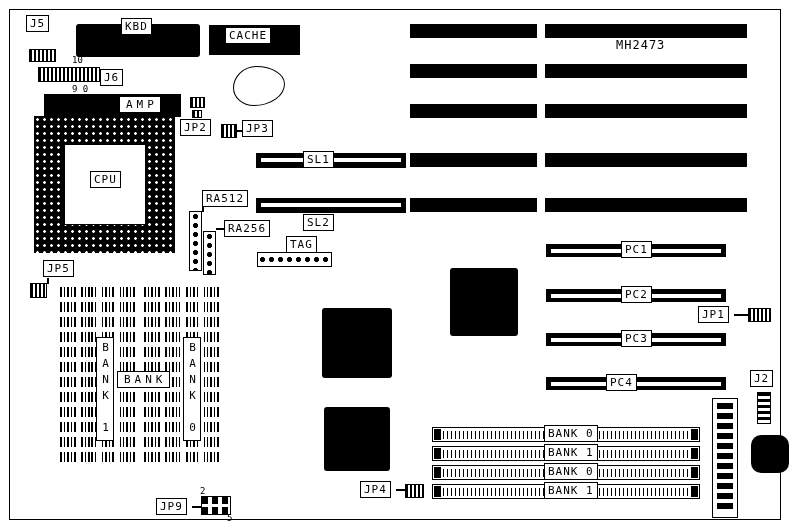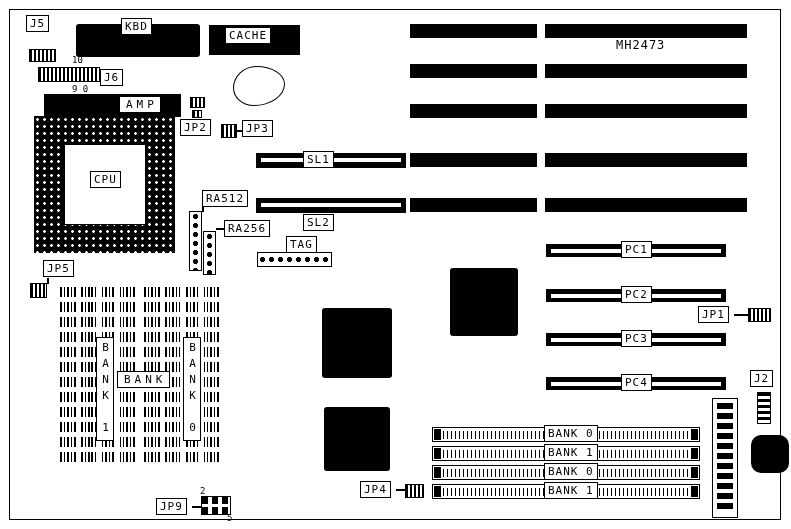--- a/index.html
+++ b/index.html
@@ -120,21 +120,21 @@
   <div class="qfp" style="left:450px;top:268px;width:68px;height:68px"></div>
   <div class="qfp" style="left:324px;top:407px;width:66px;height:64px"></div>
 
   <div class="slotbar" style="left:546px;top:244px;width:180px;height:13px"></div>
   <div class="lbl" style="left:621px;top:241px">PC1</div>
   <div class="slotbar" style="left:546px;top:289px;width:180px;height:13px"></div>
   <div class="lbl" style="left:621px;top:286px">PC2</div>
   <div class="slotbar" style="left:546px;top:333px;width:180px;height:13px"></div>
   <div class="lbl" style="left:621px;top:330px">PC3</div>
   <div class="slotbar" style="left:546px;top:377px;width:180px;height:13px"></div>
-  <div class="lbl" style="left:621px;top:374px">PC4</div>
+  <div class="lbl" style="left:606px;top:374px">PC4</div>
 
   <div class="lbl" style="left:698px;top:306px">JP1</div>
   <div class="wire" style="left:734px;top:314px;width:14px;height:2px"></div>
   <div class="hatch" style="left:748px;top:308px;width:23px;height:14px"></div>
 
   <div class="lbl" style="left:750px;top:370px">J2</div>
   <div class="vhatch" style="left:757px;top:392px;width:14px;height:32px"></div>
 
   <div class="pwr" style="left:712px;top:398px;width:26px;height:120px">
     <div class="pwr-pins"></div>

